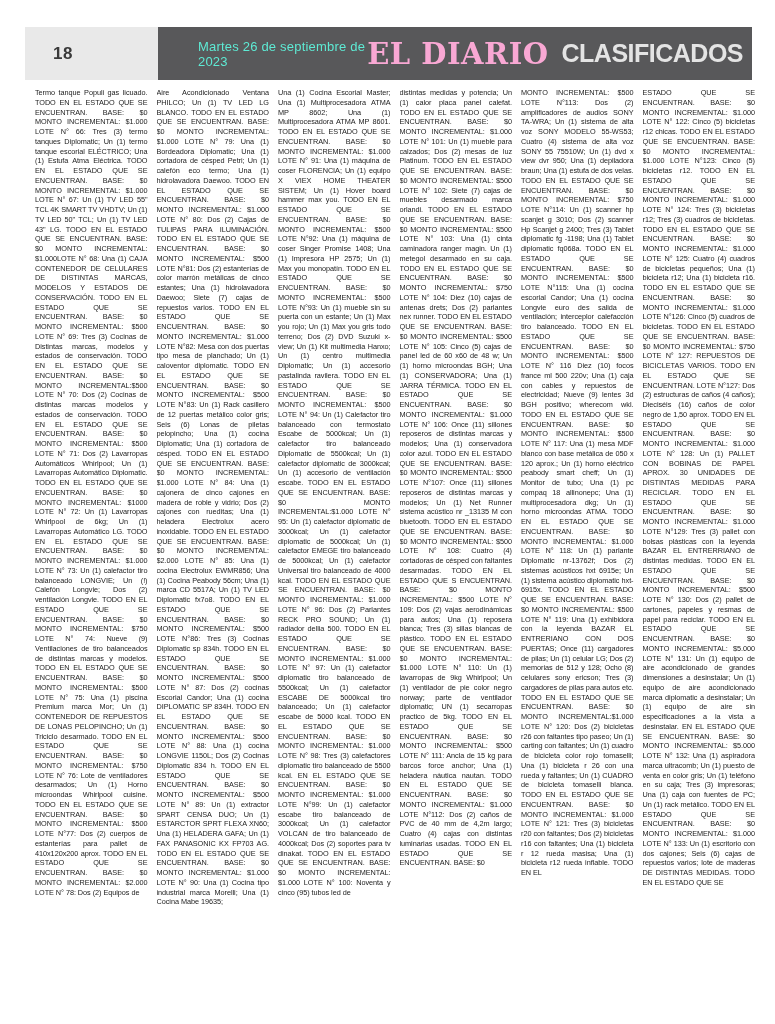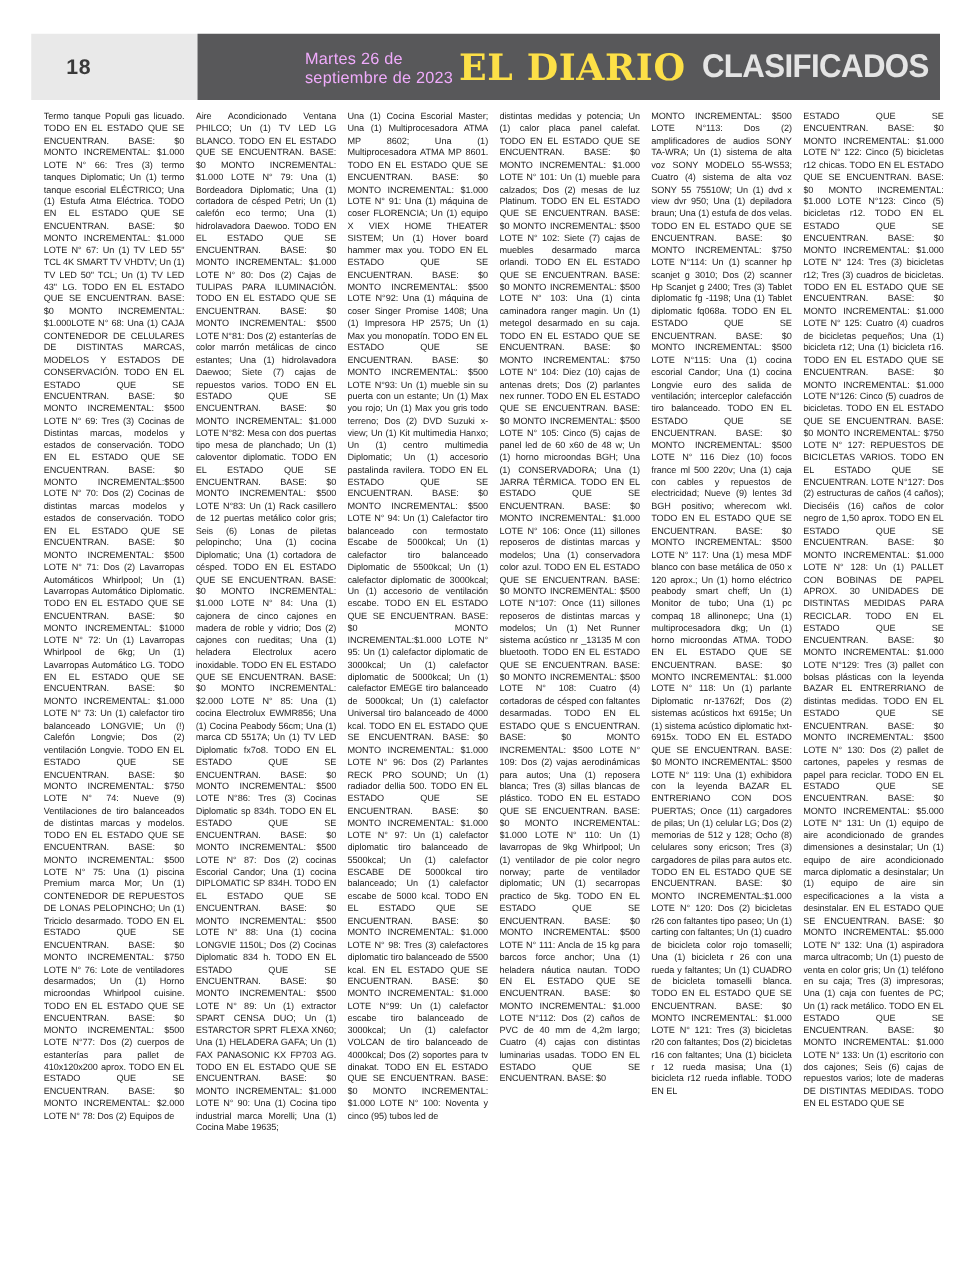--- a/index.html
+++ b/index.html
@@ -24,27 +24,27 @@
   }
   .page-number {
     font-size: 17px; font-weight: bold; color: #3a3a3a;
     letter-spacing: 0.5px;
   }
   .header-bar {
     flex: 1; background: #58585a;
     display: flex; align-items: center;
   }
   .header-date {
-    margin-left: 86px;
-    font-size: 13px; color: #f0abfc; letter-spacing: 0.2px;
+    margin-left: 40px;
+    font-size: 13px; color: #5eead4; letter-spacing: 0.2px;
   }
   .masthead {
     margin-left: auto;
     font-family: "DejaVu Serif", serif;
-    font-size: 29px; font-weight: bold; color: #fde047;
+    font-size: 29px; font-weight: bold; color: #f9a8d4;
     letter-spacing: 0.5px; white-space: nowrap;
   }
   .section-title {
     margin-left: 13px; margin-right: 9px;
     font-size: 25px; font-weight: bold; color: #e4e4e4;
     letter-spacing: -0.5px; white-space: nowrap;
     transform: scaleY(1.05);
   }
 
   

